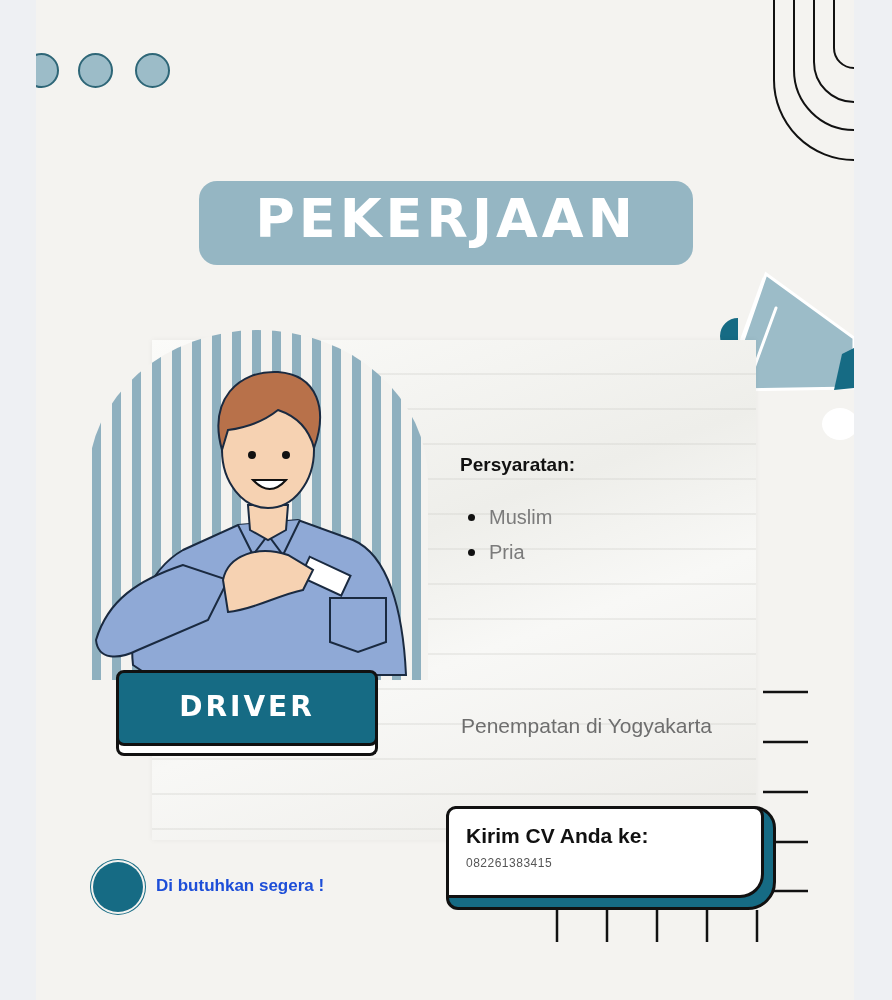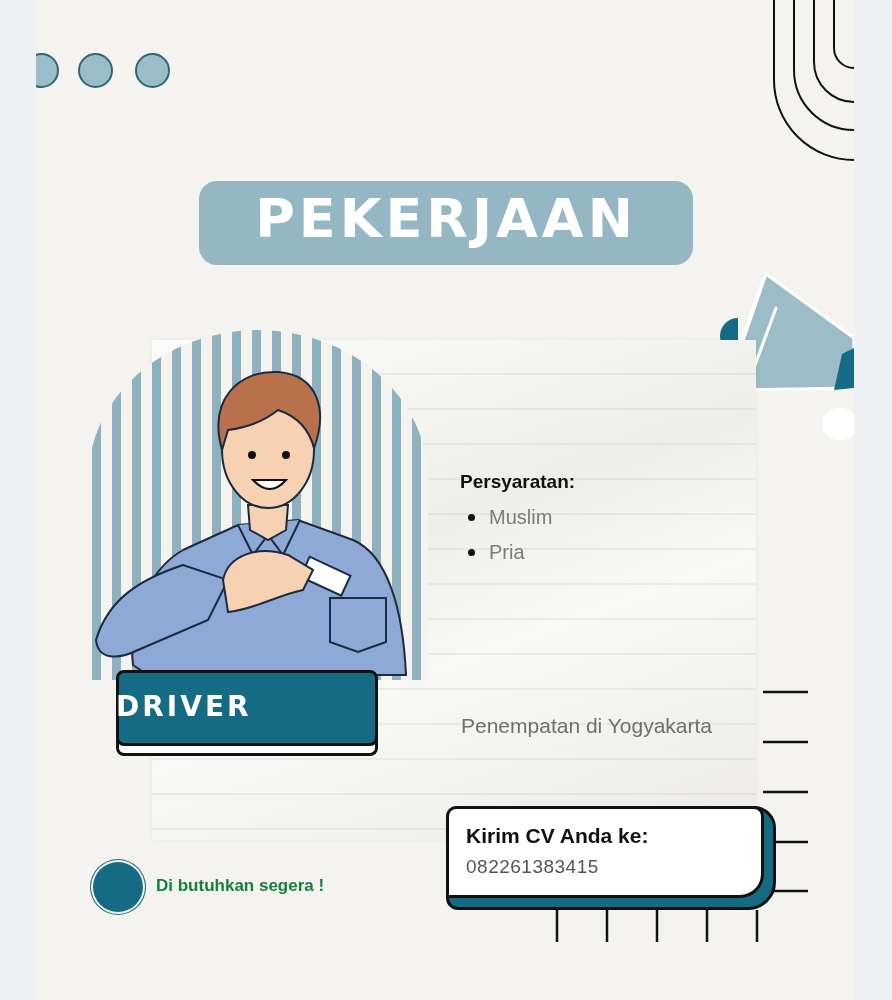--- a/index.html
+++ b/index.html
@@ -11,36 +11,36 @@
   .title-pill{position:absolute;left:163px;top:181px;width:494px;height:84px;border-radius:18px;background:#95b6c3;}
   .title2{position:absolute;left:163px;top:187px;width:494px;text-align:center;font-family:"DejaVu Sans",sans-serif;font-weight:bold;font-size:54px;letter-spacing:4px;color:#ffffff;}
   .paper{position:absolute;left:116px;top:340px;width:604px;height:500px;background:
     repeating-linear-gradient(180deg, rgba(255,255,255,0) 0px, rgba(255,255,255,0) 33px, rgba(200,200,195,.55) 34px, rgba(255,255,255,0) 35px),
     linear-gradient(160deg,#fbfbf9 0%,#eeeeea 40%,#f8f8f6 60%,#ecebe7 100%);
     box-shadow:0 0 6px rgba(0,0,0,.05);}
   .illus{position:absolute;left:52px;top:330px;}
   .driver-box{position:absolute;left:80px;top:670px;width:262px;height:86px;}
   .driver-top{position:absolute;left:0;top:0;width:262px;height:76px;background:#166b84;border:3px solid #111;border-radius:8px;box-sizing:border-box;}
   .driver-under{position:absolute;left:0;top:62px;width:262px;height:24px;background:#fff;border:3px solid #111;border-top:none;border-radius:0 0 8px 8px;box-sizing:border-box;}
-  .driver-label{position:absolute;left:0;top:20px;width:262px;text-align:left;font-family:"DejaVu Sans",sans-serif;font-weight:bold;font-size:28px;letter-spacing:3px;color:#ffffff;}
-  .req-title{position:absolute;left:424px;top:454px;font-weight:bold;font-size:19px;color:#111;margin-top:17px;}
+  .driver-label{position:absolute;left:0;top:20px;width:262px;text-align:center;font-family:"DejaVu Sans",sans-serif;font-weight:bold;font-size:28px;letter-spacing:3px;color:#ffffff;}
+  .req-title{position:absolute;left:424px;top:454px;font-weight:bold;font-size:19px;color:#111;}
   .req-list{position:absolute;left:432px;top:500px;margin:0;padding:0;list-style:none;}
   .req-list li{display:flex;align-items:center;height:35px;font-size:20px;}
   .req-list li .bullet{width:7px;height:7px;border-radius:50%;background:#111;margin-right:14px;}
   .muted{color:#7b7b7b;}
   .strong{color:#1a1a1a;}
   .placement{position:absolute;left:425px;top:714px;font-size:21px;color:#6e6e6e;}
   .ticks{position:absolute;left:0;top:0;}
   .cv-box{position:absolute;left:410px;top:806px;width:330px;height:104px;text-align:center;}
   .cv-shadow{position:absolute;left:0;top:0;width:330px;height:104px;background:#166b84;border:3px solid #111;border-radius:12px 22px 28px 12px;box-sizing:border-box;}
   .cv-front{position:absolute;left:0;top:0;width:318px;height:92px;background:#fff;border:3px solid #111;border-radius:10px 10px 24px 0;box-sizing:border-box;}
   .cv-title{position:absolute;left:20px;top:18px;font-weight:bold;font-size:21px;color:#111;}
-  .cv-phone{position:absolute;left:20px;top:50px;font-size:19px;color:#555;letter-spacing:.5px;}
+  .cv-phone{position:absolute;left:20px;top:50px;font-size:12px;color:#555;letter-spacing:.5px;}
   .urgent-dot{position:absolute;left:57px;top:862px;width:50px;height:50px;border-radius:50%;background:#166b84;box-shadow:0 0 0 2px #f4f3f0,0 0 0 3px #166b84;}
-  .urgent-text{position:absolute;left:120px;top:876px;font-weight:bold;font-size:17px;color:#15803d;}
+  .urgent-text{position:absolute;left:120px;top:876px;font-weight:bold;font-size:17px;color:#1d4ed8;}
 </style>
 </head>
 <body>
 
 <div class="poster">
 
   <div class="dot" style="left:-12px"></div>
   <div class="dot" style="left:42px"></div>
   <div class="dot" style="left:99px"></div>
 

